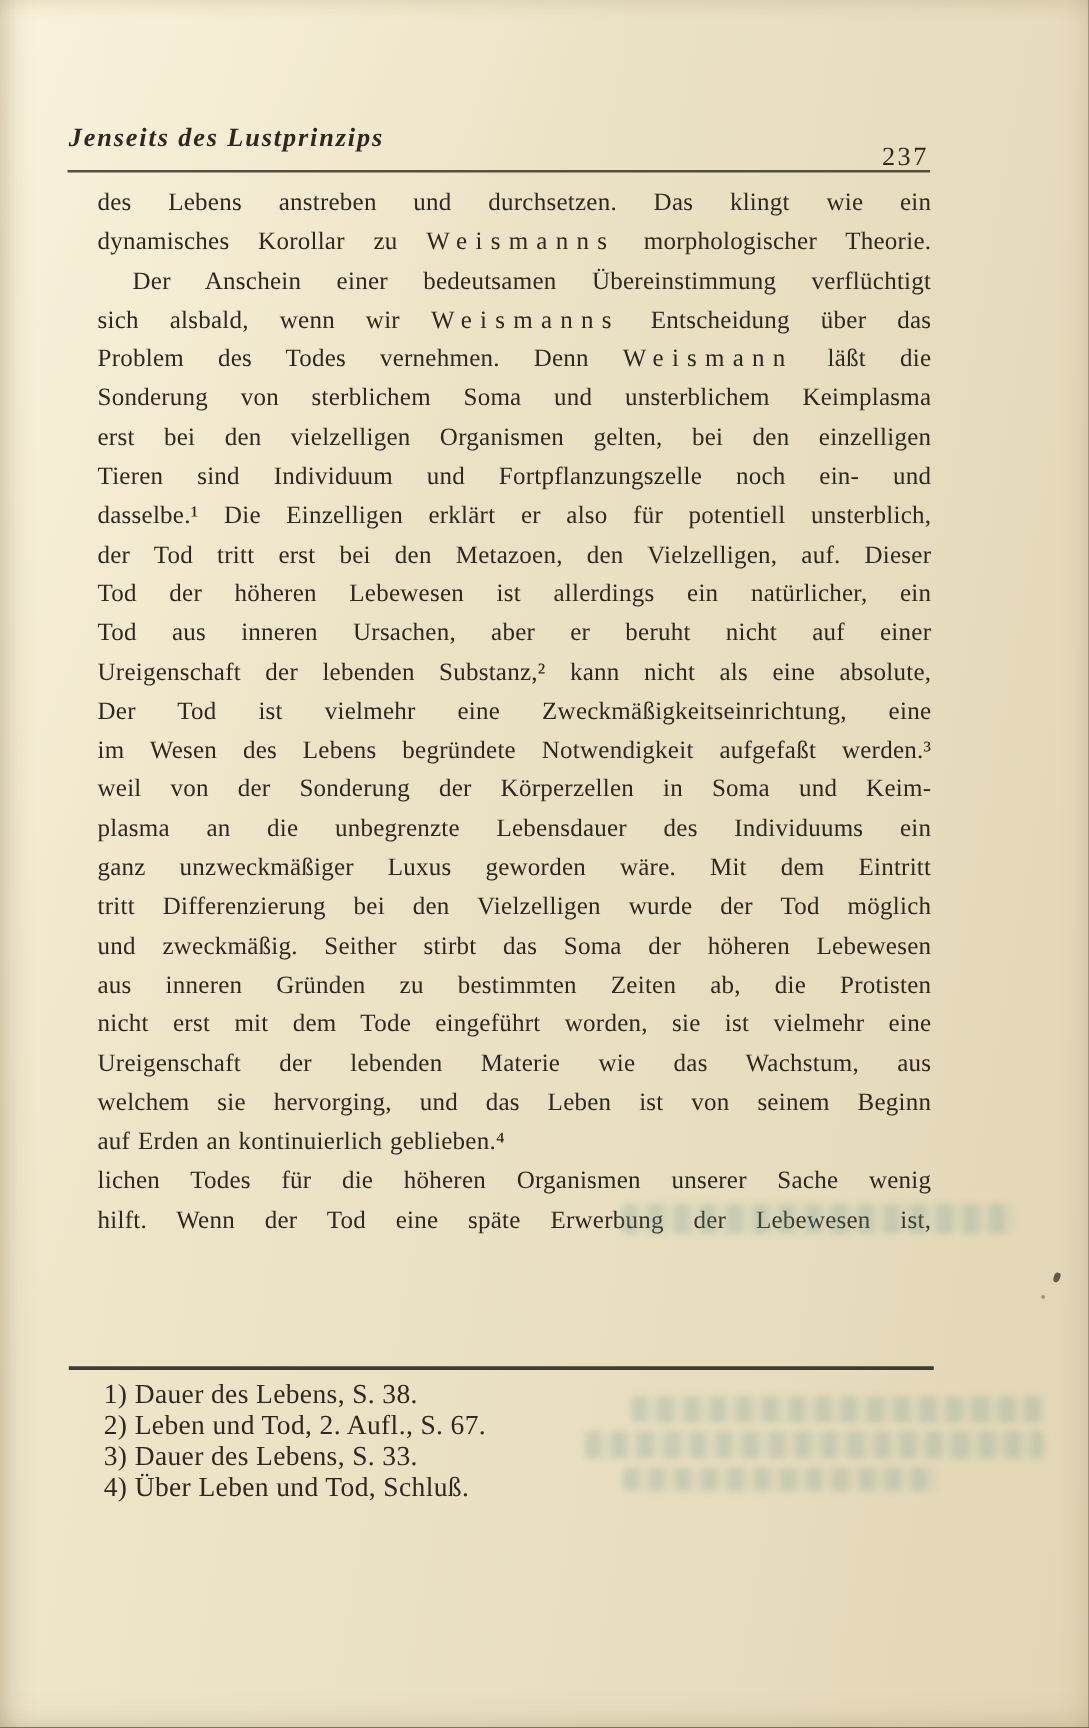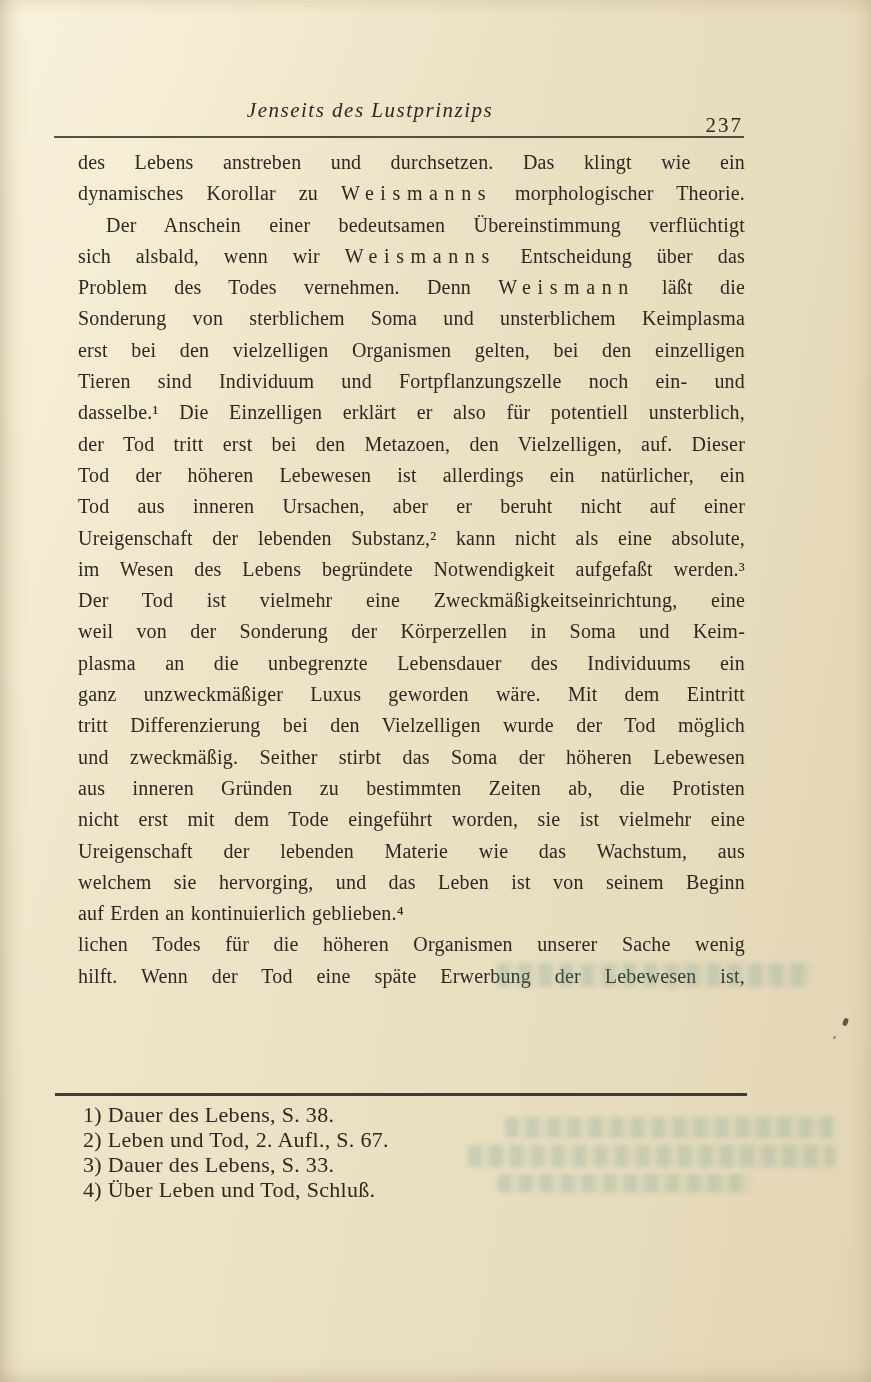--- a/index.html
+++ b/index.html
@@ -17,23 +17,24 @@
       inset 16px 0 26px -16px rgba(110,90,50,.40),
       inset -12px 0 30px -20px rgba(110,90,50,.28),
       inset 0 -16px 34px -24px rgba(110,90,50,.25),
       inset 0 12px 28px -22px rgba(150,130,80,.18);
   }
   
   #running-header{
     position:absolute;left:55px;top:98px;width:690px;height:30px;
   }
   #header-title{
-    position:absolute;left:0;right:60px;text-align:center;
+    position:absolute;left:0;right:60px;text-align:left;
     font-style:italic;font-size:21px;letter-spacing:1.5px;
     white-space:nowrap;
+    font-weight:bold;
   }
   #page-number{
     position:absolute;right:2px;top:15px;
     font-size:21px;letter-spacing:2px;margin-left:28px;
   }
   #header-rule{
     position:absolute;left:54px;top:136px;width:690px;height:2px;
     background:#3a342a;opacity:.85;
   }
   
@@ -101,22 +102,22 @@
       <div class="line"><span>sich alsbald, wenn wir </span><span class="sperr">Weismanns</span><span> Entscheidung über das</span></div>
       <div class="line"><span>Problem des Todes vernehmen. Denn </span><span class="sperr">Weismann</span><span> läßt die</span></div>
       <div class="line"><span>Sonderung von sterblichem Soma und unsterblichem Keimplasma</span></div>
       <div class="line"><span>erst bei den vielzelligen Organismen gelten, bei den einzelligen</span></div>
       <div class="line"><span>Tieren sind Individuum und Fortpflanzungszelle noch ein- und</span></div>
       <div class="line"><span>dasselbe.¹ Die Einzelligen erklärt er also für potentiell unsterblich,</span></div>
       <div class="line"><span>der Tod tritt erst bei den Metazoen, den Vielzelligen, auf. Dieser</span></div>
       <div class="line"><span>Tod der höheren Lebewesen ist allerdings ein natürlicher, ein</span></div>
       <div class="line"><span>Tod aus inneren Ursachen, aber er beruht nicht auf einer</span></div>
       <div class="line"><span>Ureigenschaft der lebenden Substanz,² kann nicht als eine absolute,</span></div>
+      <div class="line"><span>Der Tod ist vielmehr eine Zweckmäßigkeitseinrichtung, eine</span></div>
       <div class="line"><span>im Wesen des Lebens begründete Notwendigkeit aufgefaßt werden.³</span></div>
-      <div class="line"><span>Der Tod ist vielmehr eine Zweckmäßigkeitseinrichtung, eine</span></div>
       <div class="line"><span>weil von der Sonderung der Körperzellen in Soma und Keim-</span></div>
       <div class="line"><span>plasma an die unbegrenzte Lebensdauer des Individuums ein</span></div>
       <div class="line"><span>ganz unzweckmäßiger Luxus geworden wäre. Mit dem Eintritt</span></div>
       <div class="line"><span>tritt Differenzierung bei den Vielzelligen wurde der Tod möglich</span></div>
       <div class="line"><span>und zweckmäßig. Seither stirbt das Soma der höheren Lebewesen</span></div>
       <div class="line"><span>aus inneren Gründen zu bestimmten Zeiten ab, die Protisten</span></div>
       <div class="line"><span>nicht erst mit dem Tode eingeführt worden, sie ist vielmehr eine</span></div>
       <div class="line"><span>Ureigenschaft der lebenden Materie wie das Wachstum, aus</span></div>
       <div class="line"><span>welchem sie hervorging, und das Leben ist von seinem Beginn</span></div>
       <div class="line noj"><span>auf Erden an kontinuierlich geblieben.⁴</span></div>

